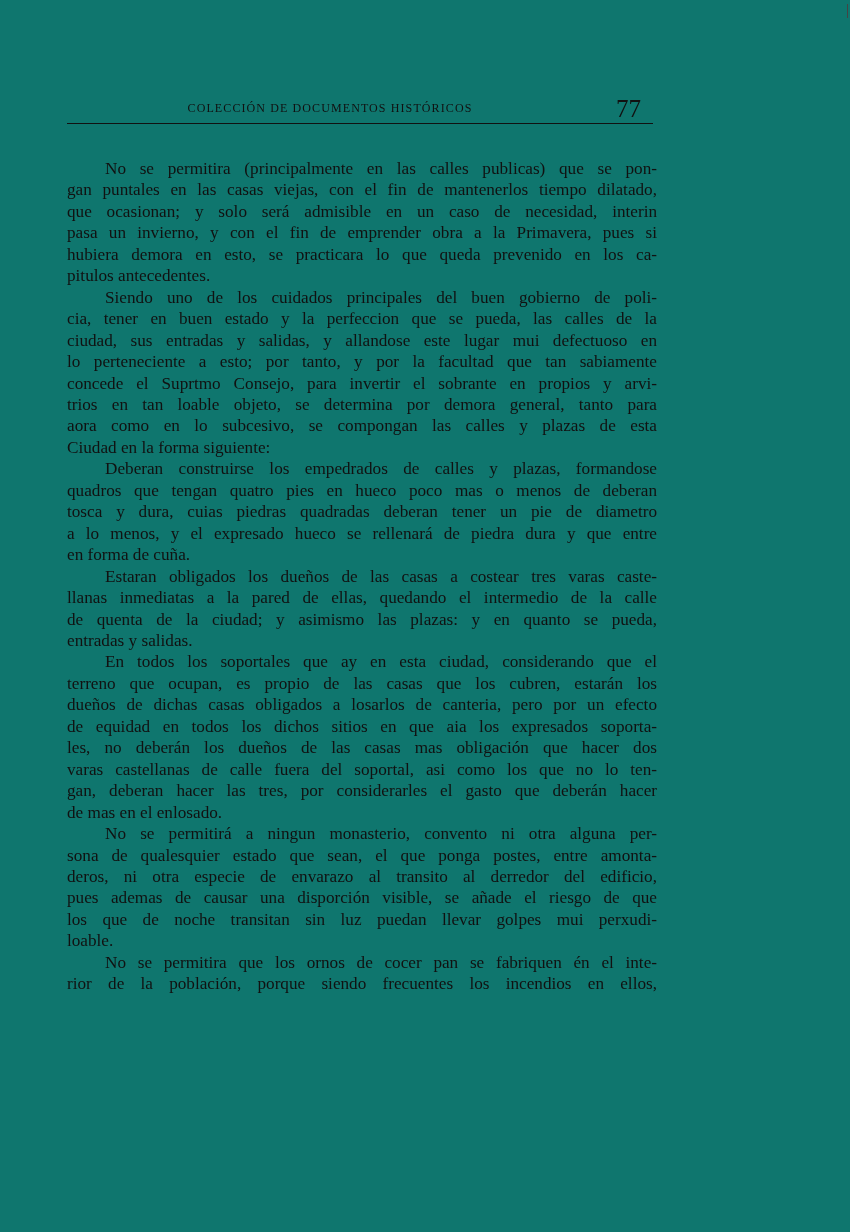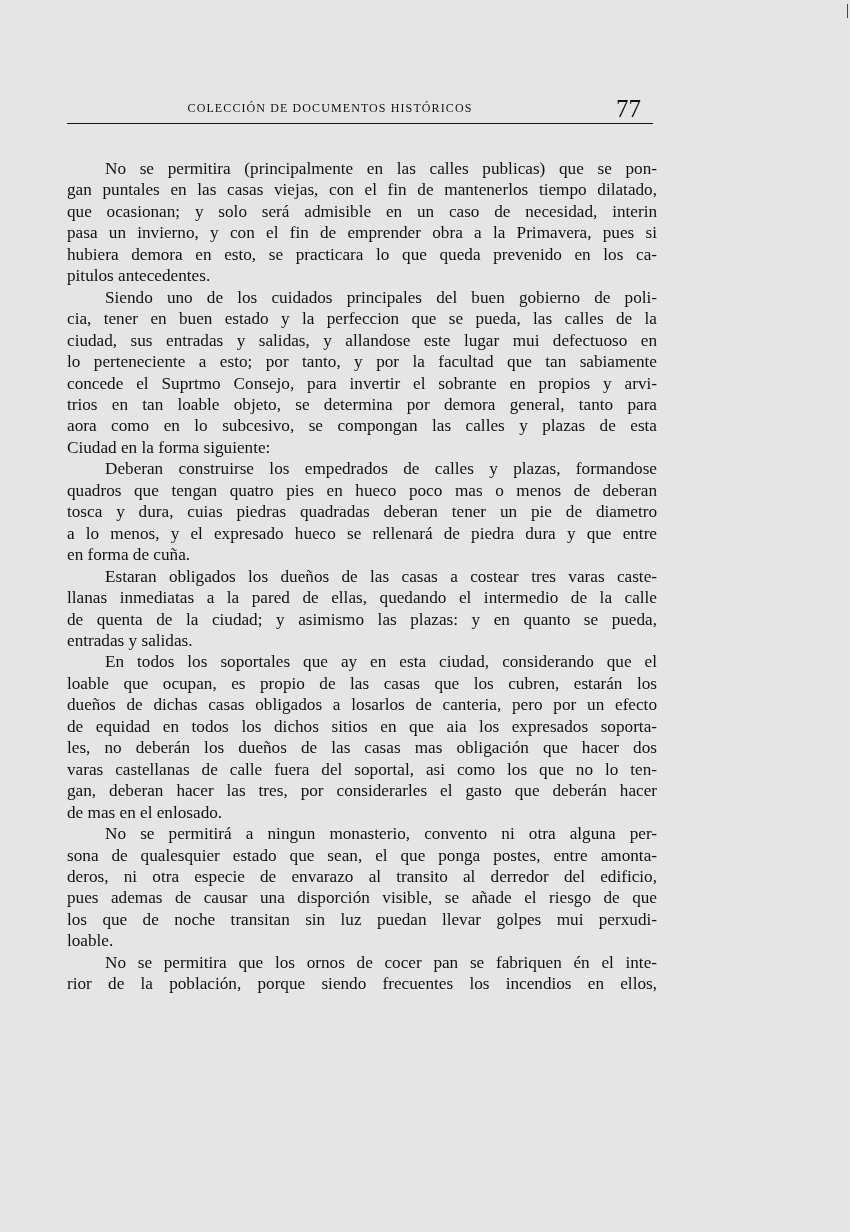--- a/index.html
+++ b/index.html
@@ -1,17 +1,17 @@
 <!DOCTYPE html>
 <html><head>
 <meta charset="utf-8">
 <style>
   html, body { margin: 0; padding: 0; background: #ffffff; }
   body { width: 850px; height: 1232px; position: relative; overflow: hidden; }
-  .page { position: absolute; left: 0; top: 0; width: 850px; height: 1232px; background: #e5e5e5; }
+  .page { position: absolute; left: 0; top: 0; width: 850px; height: 1232px; background: #0f766e; }
   .running-head {
     position: absolute; left: 67px; top: 95px; width: 586px; height: 26px;
     font-family: "Liberation Serif", "DejaVu Serif", serif; color: #111;
   }
   .running-title {
     position: absolute; left: 0; right: 0; top: 6px; text-align: center;
     font-size: 12px; letter-spacing: 1.1px; font-variant: small-caps; text-transform: uppercase;
     padding-right: 60px;
   }
   .page-number {
@@ -72,21 +72,21 @@
         <span class="line last">en forma de cuña.</span>
       </div>
       <div class="para">
         <span class="line first">Estaran obligados los dueños de las casas a costear tres varas caste-</span>
         <span class="line">llanas inmediatas a la pared de ellas, quedando el intermedio de la calle</span>
         <span class="line">de quenta de la ciudad; y asimismo las plazas: y en quanto se pueda,</span>
         <span class="line last">entradas y salidas.</span>
       </div>
       <div class="para">
         <span class="line first">En todos los soportales que ay en esta ciudad, considerando que el</span>
-        <span class="line">loable que ocupan, es propio de las casas que los cubren, estarán los</span>
+        <span class="line">terreno que ocupan, es propio de las casas que los cubren, estarán los</span>
         <span class="line">dueños de dichas casas obligados a losarlos de canteria, pero por un efecto</span>
         <span class="line">de equidad en todos los dichos sitios en que aia los expresados soporta-</span>
         <span class="line">les, no deberán los dueños de las casas mas obligación que hacer dos</span>
         <span class="line">varas castellanas de calle fuera del soportal, asi como los que no lo ten-</span>
         <span class="line">gan, deberan hacer las tres, por considerarles el gasto que deberán hacer</span>
         <span class="line last">de mas en el enlosado.</span>
       </div>
       <div class="para">
         <span class="line first">No se permitirá a ningun monasterio, convento ni otra alguna per-</span>
         <span class="line">sona de qualesquier estado que sean, el que ponga postes, entre amonta-</span>

